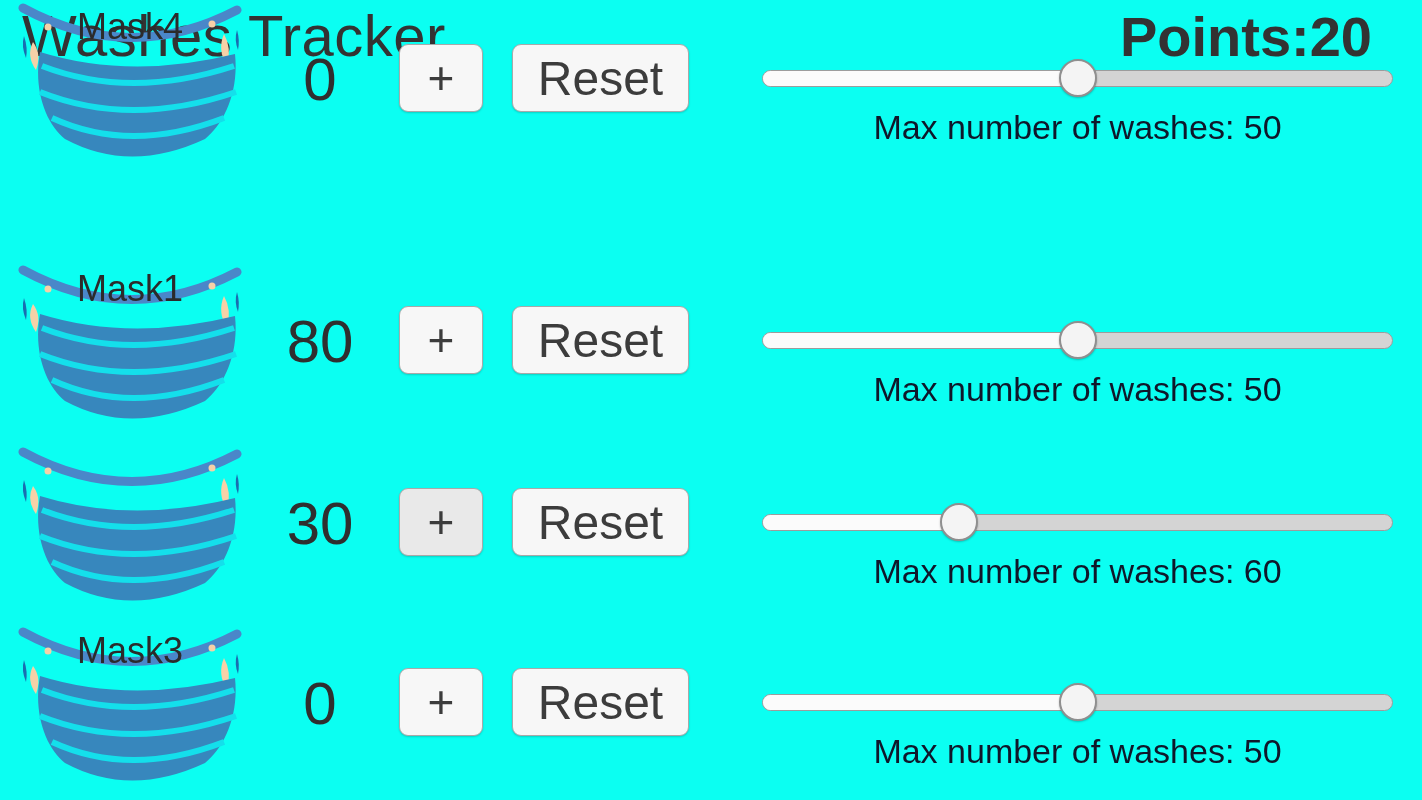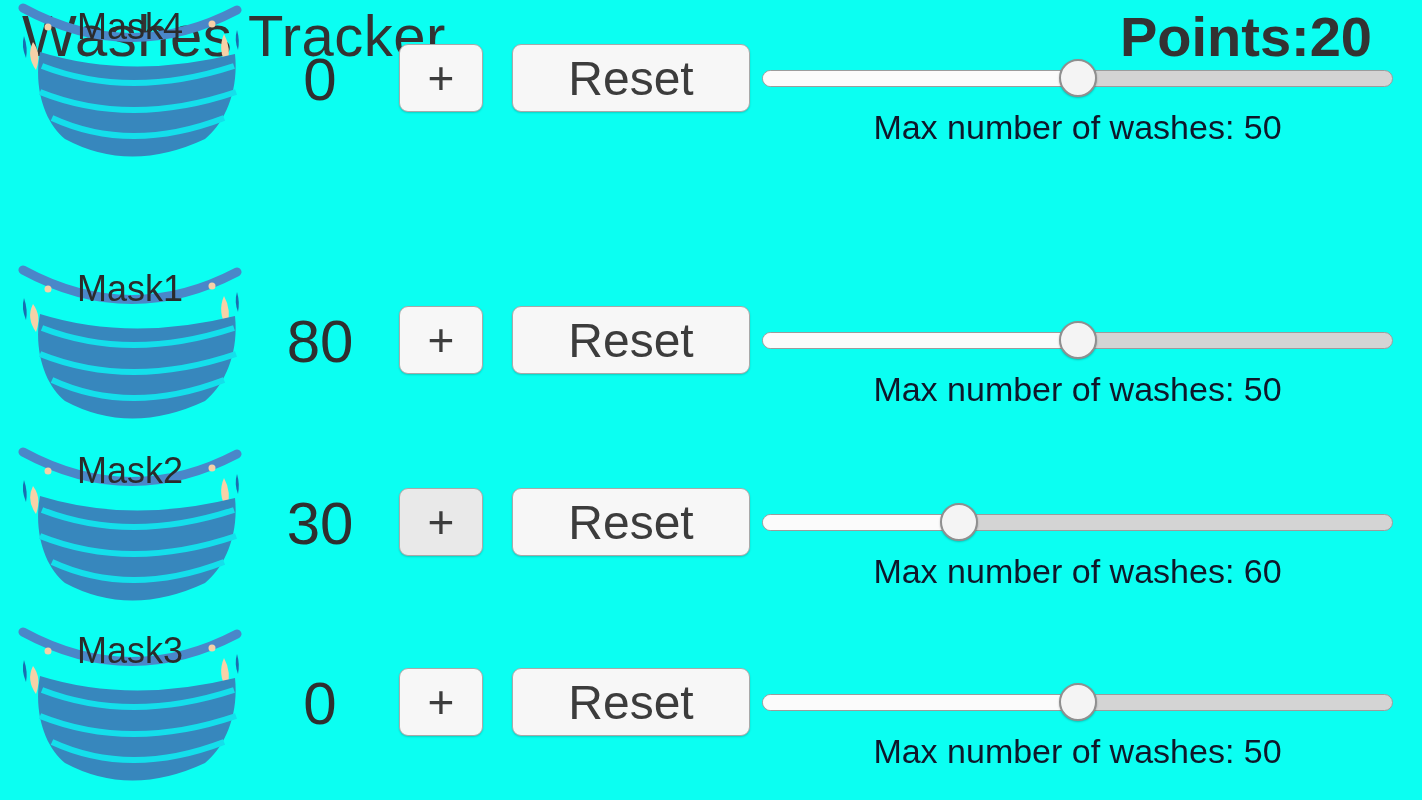--- a/index.html
+++ b/index.html
@@ -43,21 +43,21 @@
   
   .btn{
     position:absolute;top:44px;height:68px;box-sizing:border-box;
     background:#f7f7f7;border:1px solid #a9a9a9;border-radius:9px;
     color:#3c3c3c;display:flex;align-items:center;justify-content:center;
     box-shadow:0 1px 2px rgba(0,0,0,0.18);
     cursor:pointer;padding:0;font-family:inherit;
   }
   .btn.pressed{background:#e9e9e9;}
   .plus-btn{left:399px;width:84px;font-size:46px;}
-  .reset-btn{left:512px;width:238px;font-size:48px;}
+  .reset-btn{left:512px;width:177px;font-size:48px;}
 
   
   .slider{position:absolute;left:762px;top:59px;width:631px;height:38px;}
   .slider-track{
     position:absolute;left:0;top:11px;width:629px;height:15px;
     background:#d4d4d4;border:1px solid #9c9c9c;border-radius:9px;overflow:hidden;
   }
   .slider-fill{
     position:absolute;left:0;top:0;height:100%;
     background:#fbfbfb;border-right:1px solid #b5b5b5;
@@ -117,21 +117,20 @@
       <path d="M5 8 Q112 66 219 10" stroke="#4a87c9" stroke-width="9" fill="none" stroke-linecap="round"></path>
       <circle cx="30" cy="27" r="3.5" fill="#f6d1a7"></circle>
       <circle cx="194" cy="24" r="3.5" fill="#f6d1a7"></circle>
       <path d="M15 42 Q24 54 18 70 Q8 56 15 42 Z" fill="#f6d1a7"></path>
       <path d="M206 34 Q214 48 209 66 Q199 50 206 34 Z" fill="#f6d1a7"></path>
       <path d="M22 52 Q112 80 217 54 C221 92 206 124 187 139 Q112 174 47 139 C28 124 15 90 22 52 Z" fill="#3787bd"></path>
       <path d="M24 66 Q112 100 216 66" stroke="#14dfeb" stroke-width="6" fill="none"></path>
       <path d="M22 92 Q112 128 218 92" stroke="#14dfeb" stroke-width="6" fill="none"></path>
       <path d="M34 118 Q112 154 206 118" stroke="#14dfeb" stroke-width="6" fill="none"></path>
     </svg>
-    <div class="mask-label">Mask2</div>
   </div>
   <div class="count">30</div>
   <button class="btn plus-btn pressed">+</button>
   <button class="btn reset-btn">Reset</button>
   <div class="slider">
     <div class="slider-track">
         <div class="slider-fill" style="width: 196.9px;"></div>
       </div>
     <div class="slider-thumb" style="left: 177.9px;"></div>
   </div>

